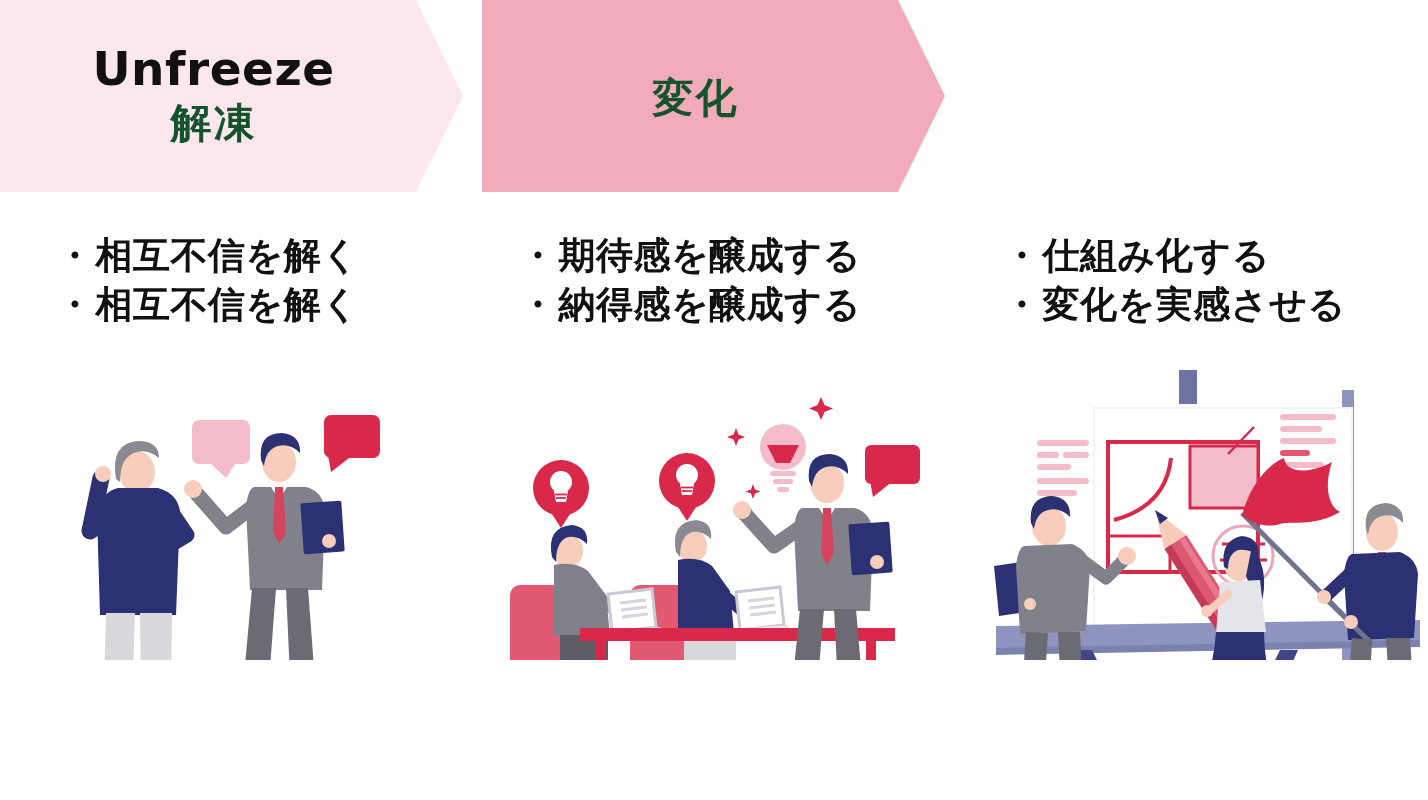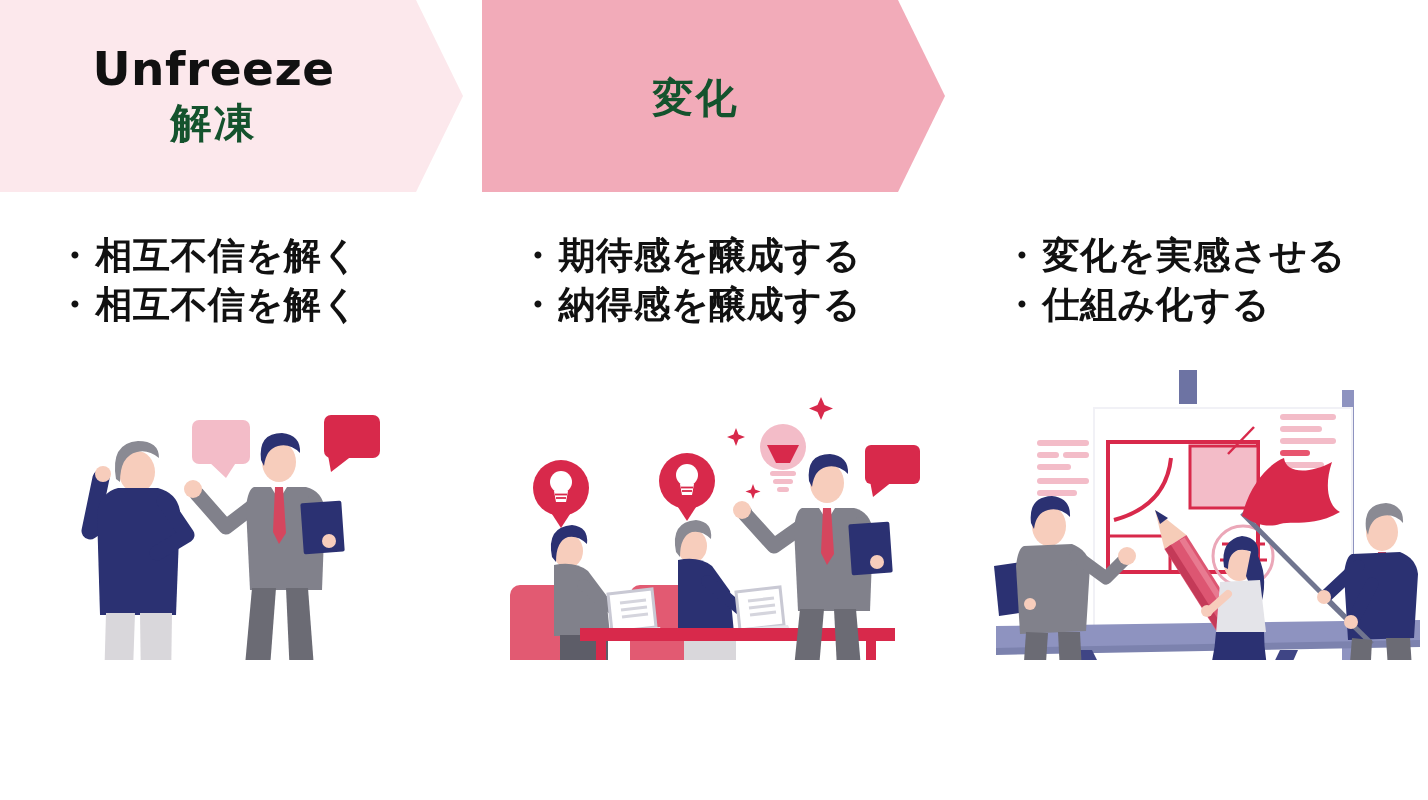--- a/index.html
+++ b/index.html
@@ -44,22 +44,22 @@
 
   <ul class="bullets" id="bullets-1">
     <li><span class="mk">・</span><span>相互不信を解く</span></li>
     <li><span class="mk">・</span><span>相互不信を解く</span></li>
   </ul>
   <ul class="bullets" id="bullets-2">
     <li><span class="mk">・</span><span>期待感を醸成する</span></li>
     <li><span class="mk">・</span><span>納得感を醸成する</span></li>
   </ul>
   <ul class="bullets" id="bullets-3">
+    <li><span class="mk">・</span><span>仕組み化する</span></li>
     <li><span class="mk">・</span><span>変化を実感させる</span></li>
-    <li><span class="mk">・</span><span>仕組み化する</span></li>
   </ul>
 
   <svg class="illus" style="left:40px;top:383px;width:400px;height:415px" viewBox="0 0 400 415">
     <g>
       <rect x="152" y="37" width="58" height="44" rx="7" fill="#f3bcc8"></rect>
       <path d="M168 78 L197 78 L186 95 Z" fill="#f3bcc8"></path>
     </g>
     <g>
       <rect x="284" y="32" width="56" height="43" rx="7" fill="#d8294b"></rect>
       <path d="M288 72 L313 72 L291 89 Z" fill="#d8294b"></path>

